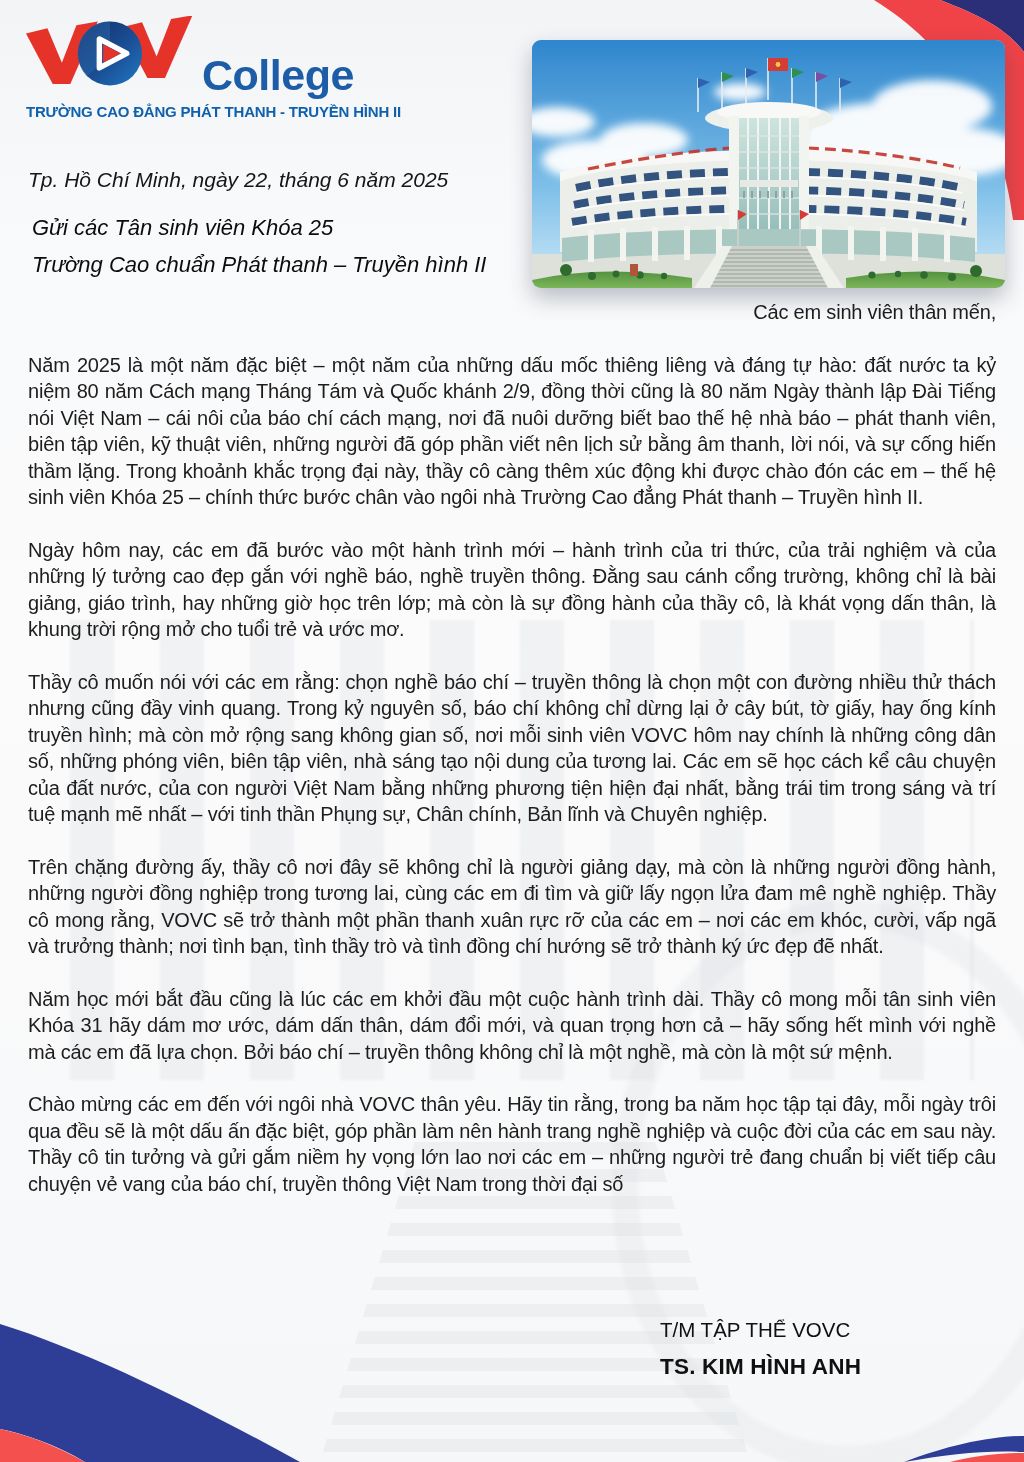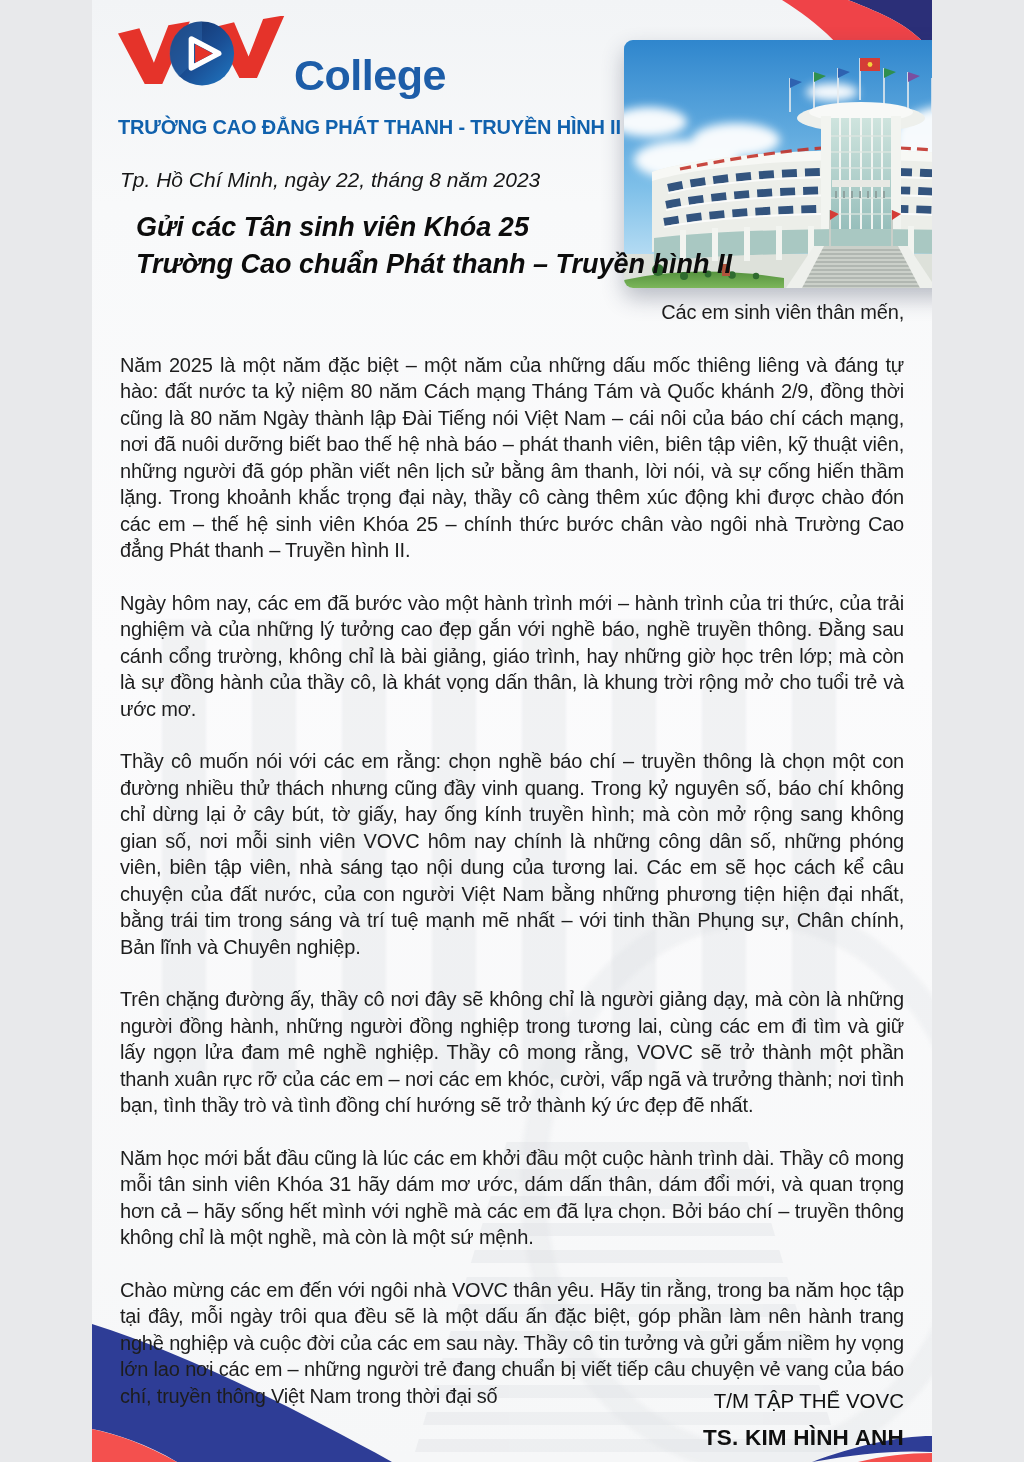--- a/index.html
+++ b/index.html
@@ -1,17 +1,17 @@
 <!DOCTYPE html>
 <html lang="vi"><head>
 <meta charset="utf-8">
 <style>
   html,body{margin:0;padding:0;background:#e8e9eb;}
   .page{
-    position:relative;width:840px;height:1462px;margin:0 auto;overflow:hidden;
+    position:relative;width:1024px;height:1462px;margin:0 auto;overflow:hidden;
     background:linear-gradient(180deg,#f2f4f6 0%,#f8f9fa 14%,#fbfbfc 45%,#f6f7f8 100%);
     font-family:"Liberation Sans","DejaVu Sans",sans-serif;color:#1c1c1c;
   }
   
   .wm-pillars{position:absolute;left:70px;right:50px;top:620px;height:460px;
     background:repeating-linear-gradient(90deg,rgba(205,210,216,.22) 0 44px,rgba(255,255,255,0) 44px 90px);
     filter:blur(1px);pointer-events:none;}
   .wm-stairs{position:absolute;left:320px;width:430px;bottom:0;height:320px;
     background:repeating-linear-gradient(180deg,rgba(219,222,226,.55) 0 13px,rgba(248,249,250,0) 13px 27px);
     clip-path:polygon(22% 0,78% 0,100% 100%,0 100%);filter:blur(.6px);opacity:.6;pointer-events:none;}
@@ -19,33 +19,33 @@
     border:26px solid rgba(214,218,222,.25);filter:blur(2px);pointer-events:none;}
   
   .corner{position:absolute;z-index:1;pointer-events:none;}
   .corner.tr{top:0;right:0;}
   .corner.bl{bottom:0;left:0;}
   .corner.br{bottom:0;right:0;}
   
   .logo-block{position:absolute;left:26px;top:16px;z-index:3;}
   .logo-row{display:flex;align-items:flex-end;}
   .college-word{font-size:43px;font-weight:700;color:#1d5da8;line-height:1;margin-left:8px;transform:translateY(3px);letter-spacing:-.5px;}
-  .tagline{margin-top:22px;font-size:20px;font-weight:700;color:#1061ad;letter-spacing:-.2px;white-space:nowrap;}
+  .tagline{margin-top:9px;font-size:15px;font-weight:700;color:#1061ad;letter-spacing:-.2px;white-space:nowrap;}
   
   .photo{position:absolute;left:532px;top:40px;width:473px;height:248px;border-radius:9px;overflow:hidden;
     box-shadow:0 10px 22px rgba(50,60,85,.32);z-index:2;background:#9ecdec;}
   .photo svg{display:block;}
   
   .dateline{position:absolute;left:28px;top:168px;font-style:italic;font-size:21px;color:#161616;z-index:3;}
-  .recipient{position:absolute;left:44px;top:209px;font-style:italic;font-weight:700;font-size:27px;line-height:37px;color:#0c0c0c;z-index:3;}
+  .recipient{position:absolute;left:32px;top:209px;font-style:italic;font-weight:400;font-size:22px;line-height:37px;color:#0c0c0c;z-index:3;}
   .body-text{position:absolute;left:28px;right:28px;top:299px;font-size:20px;line-height:26.5px;
     text-align:justify;letter-spacing:-.2px;color:#1d1d1d;z-index:3;}
   .salutation{margin:0 0 26px 0;text-align:right;}
   .body-text p{margin:0 0 26px 0;}
-  .signature{position:absolute;top:1382px;right:28px;width:336px;text-align:right;
+  .signature{position:absolute;top:1311px;right:28px;width:336px;text-align:left;
     font-size:20.5px;line-height:37px;color:#101010;z-index:3;}
   .sig-name{font-weight:700;font-size:22.5px;letter-spacing:.2px;}
 </style>
 </head>
 <body>
 
 <div class="page">
 
   <div class="wm-pillars"></div>
   <div class="wm-arc"></div>
@@ -242,21 +242,21 @@
           <circle cx="366" cy="234" r="3.2"></circle>
         <circle cx="392" cy="235" r="3.8"></circle>
           <circle cx="420" cy="237" r="4"></circle>
         <circle cx="34" cy="230" r="6"></circle>
           <circle cx="444" cy="231" r="6"></circle>
       </g>
       <rect x="98" y="224" width="8" height="12" fill="#b0543c"></rect>
     </svg>
   </div>
 
-  <div class="dateline">Tp. Hồ Chí Minh, ngày 22, tháng 8 năm 2023</div>
+  <div class="dateline">Tp. Hồ Chí Minh, ngày 22, tháng 6 năm 2025</div>
 
   <div class="recipient">
     <div>Gửi các Tân sinh viên Khóa 25</div>
     <div>Trường Cao chuẩn Phát thanh – Truyền hình II</div>
   </div>
 
   <div class="body-text">
     <div class="salutation">Các em sinh viên thân mến,</div>
     <p>Năm 2025 là một năm đặc biệt – một năm của những dấu mốc thiêng liêng và đáng tự hào: đất nước ta kỷ niệm 80 năm Cách mạng Tháng Tám và Quốc khánh 2/9, đồng thời cũng là 80 năm Ngày thành lập Đài Tiếng nói Việt Nam – cái nôi của báo chí cách mạng, nơi đã nuôi dưỡng biết bao thế hệ nhà báo – phát thanh viên, biên tập viên, kỹ thuật viên, những người đã góp phần viết nên lịch sử bằng âm thanh, lời nói, và sự cống hiến thầm lặng. Trong khoảnh khắc trọng đại này, thầy cô càng thêm xúc động khi được chào đón các em – thế hệ sinh viên Khóa 25 – chính thức bước chân vào ngôi nhà Trường Cao đẳng Phát thanh – Truyền hình II.</p>
     <p>Ngày hôm nay, các em đã bước vào một hành trình mới – hành trình của tri thức, của trải nghiệm và của những lý tưởng cao đẹp gắn với nghề báo, nghề truyền thông. Đằng sau cánh cổng trường, không chỉ là bài giảng, giáo trình, hay những giờ học trên lớp; mà còn là sự đồng hành của thầy cô, là khát vọng dấn thân, là khung trời rộng mở cho tuổi trẻ và ước mơ.</p>

